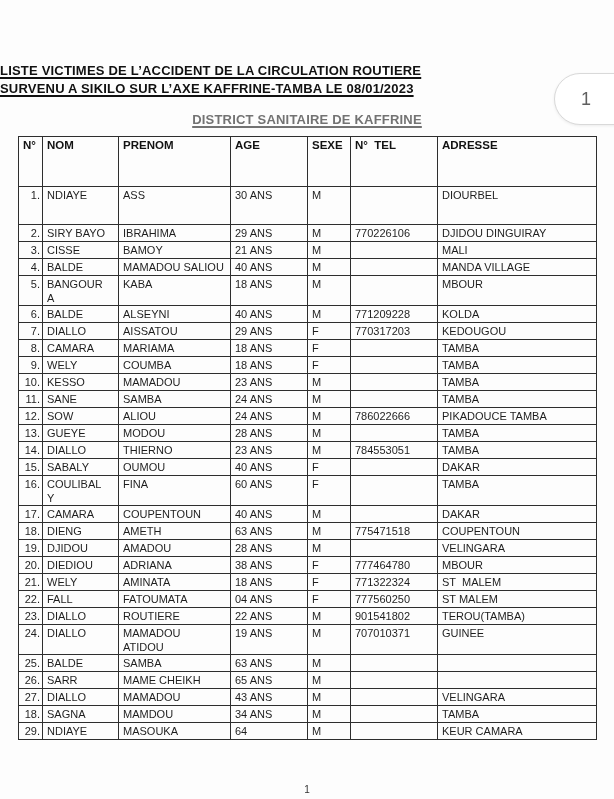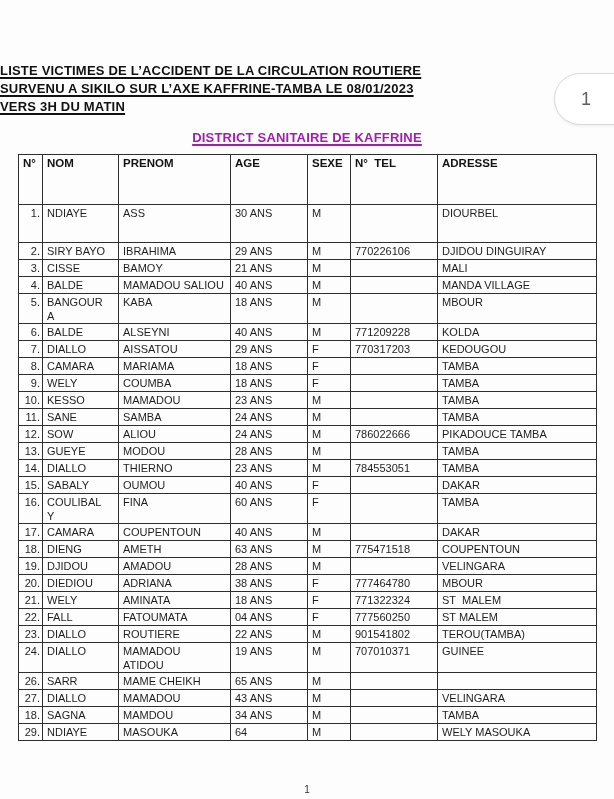--- a/index.html
+++ b/index.html
@@ -50,21 +50,21 @@
     text-decoration: underline;
     text-decoration-thickness: 1.5px;
     text-underline-offset: 2px;
     letter-spacing: 0.2px;
   }
   .subtitle {
     margin-top: 14px;
     text-align: center;
     font-weight: bold;
     font-size: 13px;
-    color: #a21caf;
+    color: #737373;
     text-decoration: underline;
     text-decoration-thickness: 1.5px;
     text-underline-offset: 2px;
     letter-spacing: 0.2px;
   }
   table.victims {
     border-collapse: collapse;
     margin: 9px 0 0 18px;
     table-layout: fixed;
     width: 578px;
@@ -104,21 +104,20 @@
 
 <div class="page">
 
   <div class="page-badge">
     <span>1</span>
   </div>
 
   <div class="title-block">
     <div class="line">LISTE VICTIMES DE L’ACCIDENT DE LA CIRCULATION ROUTIERE</div>
     <div class="line">SURVENU A SIKILO SUR L’AXE KAFFRINE-TAMBA LE 08/01/2023</div>
-    <div class="line">VERS 3H DU MATIN</div>
   </div>
 
   <div class="subtitle">DISTRICT SANITAIRE DE KAFFRINE</div>
 
   <table class="victims">
     <colgroup>
       <col style="width:24px">
       <col style="width:76px">
       <col style="width:112px">
       <col style="width:77px">
@@ -351,20 +350,29 @@
           <td class="col-n">24.</td>
           <td class="col-nom">DIALLO</td>
           <td class="col-prenom">MAMADOU
 ATIDOU</td>
           <td class="col-age">19 ANS</td>
           <td class="col-sexe">M</td>
           <td class="col-tel">707010371</td>
           <td class="col-adresse">GUINEE</td>
         </tr>
         <tr>
+          <td class="col-n">25.</td>
+          <td class="col-nom">BALDE</td>
+          <td class="col-prenom">SAMBA</td>
+          <td class="col-age">63 ANS</td>
+          <td class="col-sexe">M</td>
+          <td class="col-tel"></td>
+          <td class="col-adresse"></td>
+        </tr>
+        <tr>
           <td class="col-n">26.</td>
           <td class="col-nom">SARR</td>
           <td class="col-prenom">MAME CHEIKH</td>
           <td class="col-age">65 ANS</td>
           <td class="col-sexe">M</td>
           <td class="col-tel"></td>
           <td class="col-adresse"></td>
         </tr>
         <tr>
           <td class="col-n">27.</td>
@@ -384,20 +392,20 @@
           <td class="col-tel"></td>
           <td class="col-adresse">TAMBA</td>
         </tr>
         <tr>
           <td class="col-n">29.</td>
           <td class="col-nom">NDIAYE</td>
           <td class="col-prenom">MASOUKA</td>
           <td class="col-age">64</td>
           <td class="col-sexe">M</td>
           <td class="col-tel"></td>
-          <td class="col-adresse">WELY MASOUKA</td>
+          <td class="col-adresse">KEUR CAMARA</td>
         </tr>
       </tbody>
   </table>
 
   <div class="footer-pagenum">1</div>
 
 </div>
 
 </body></html>

